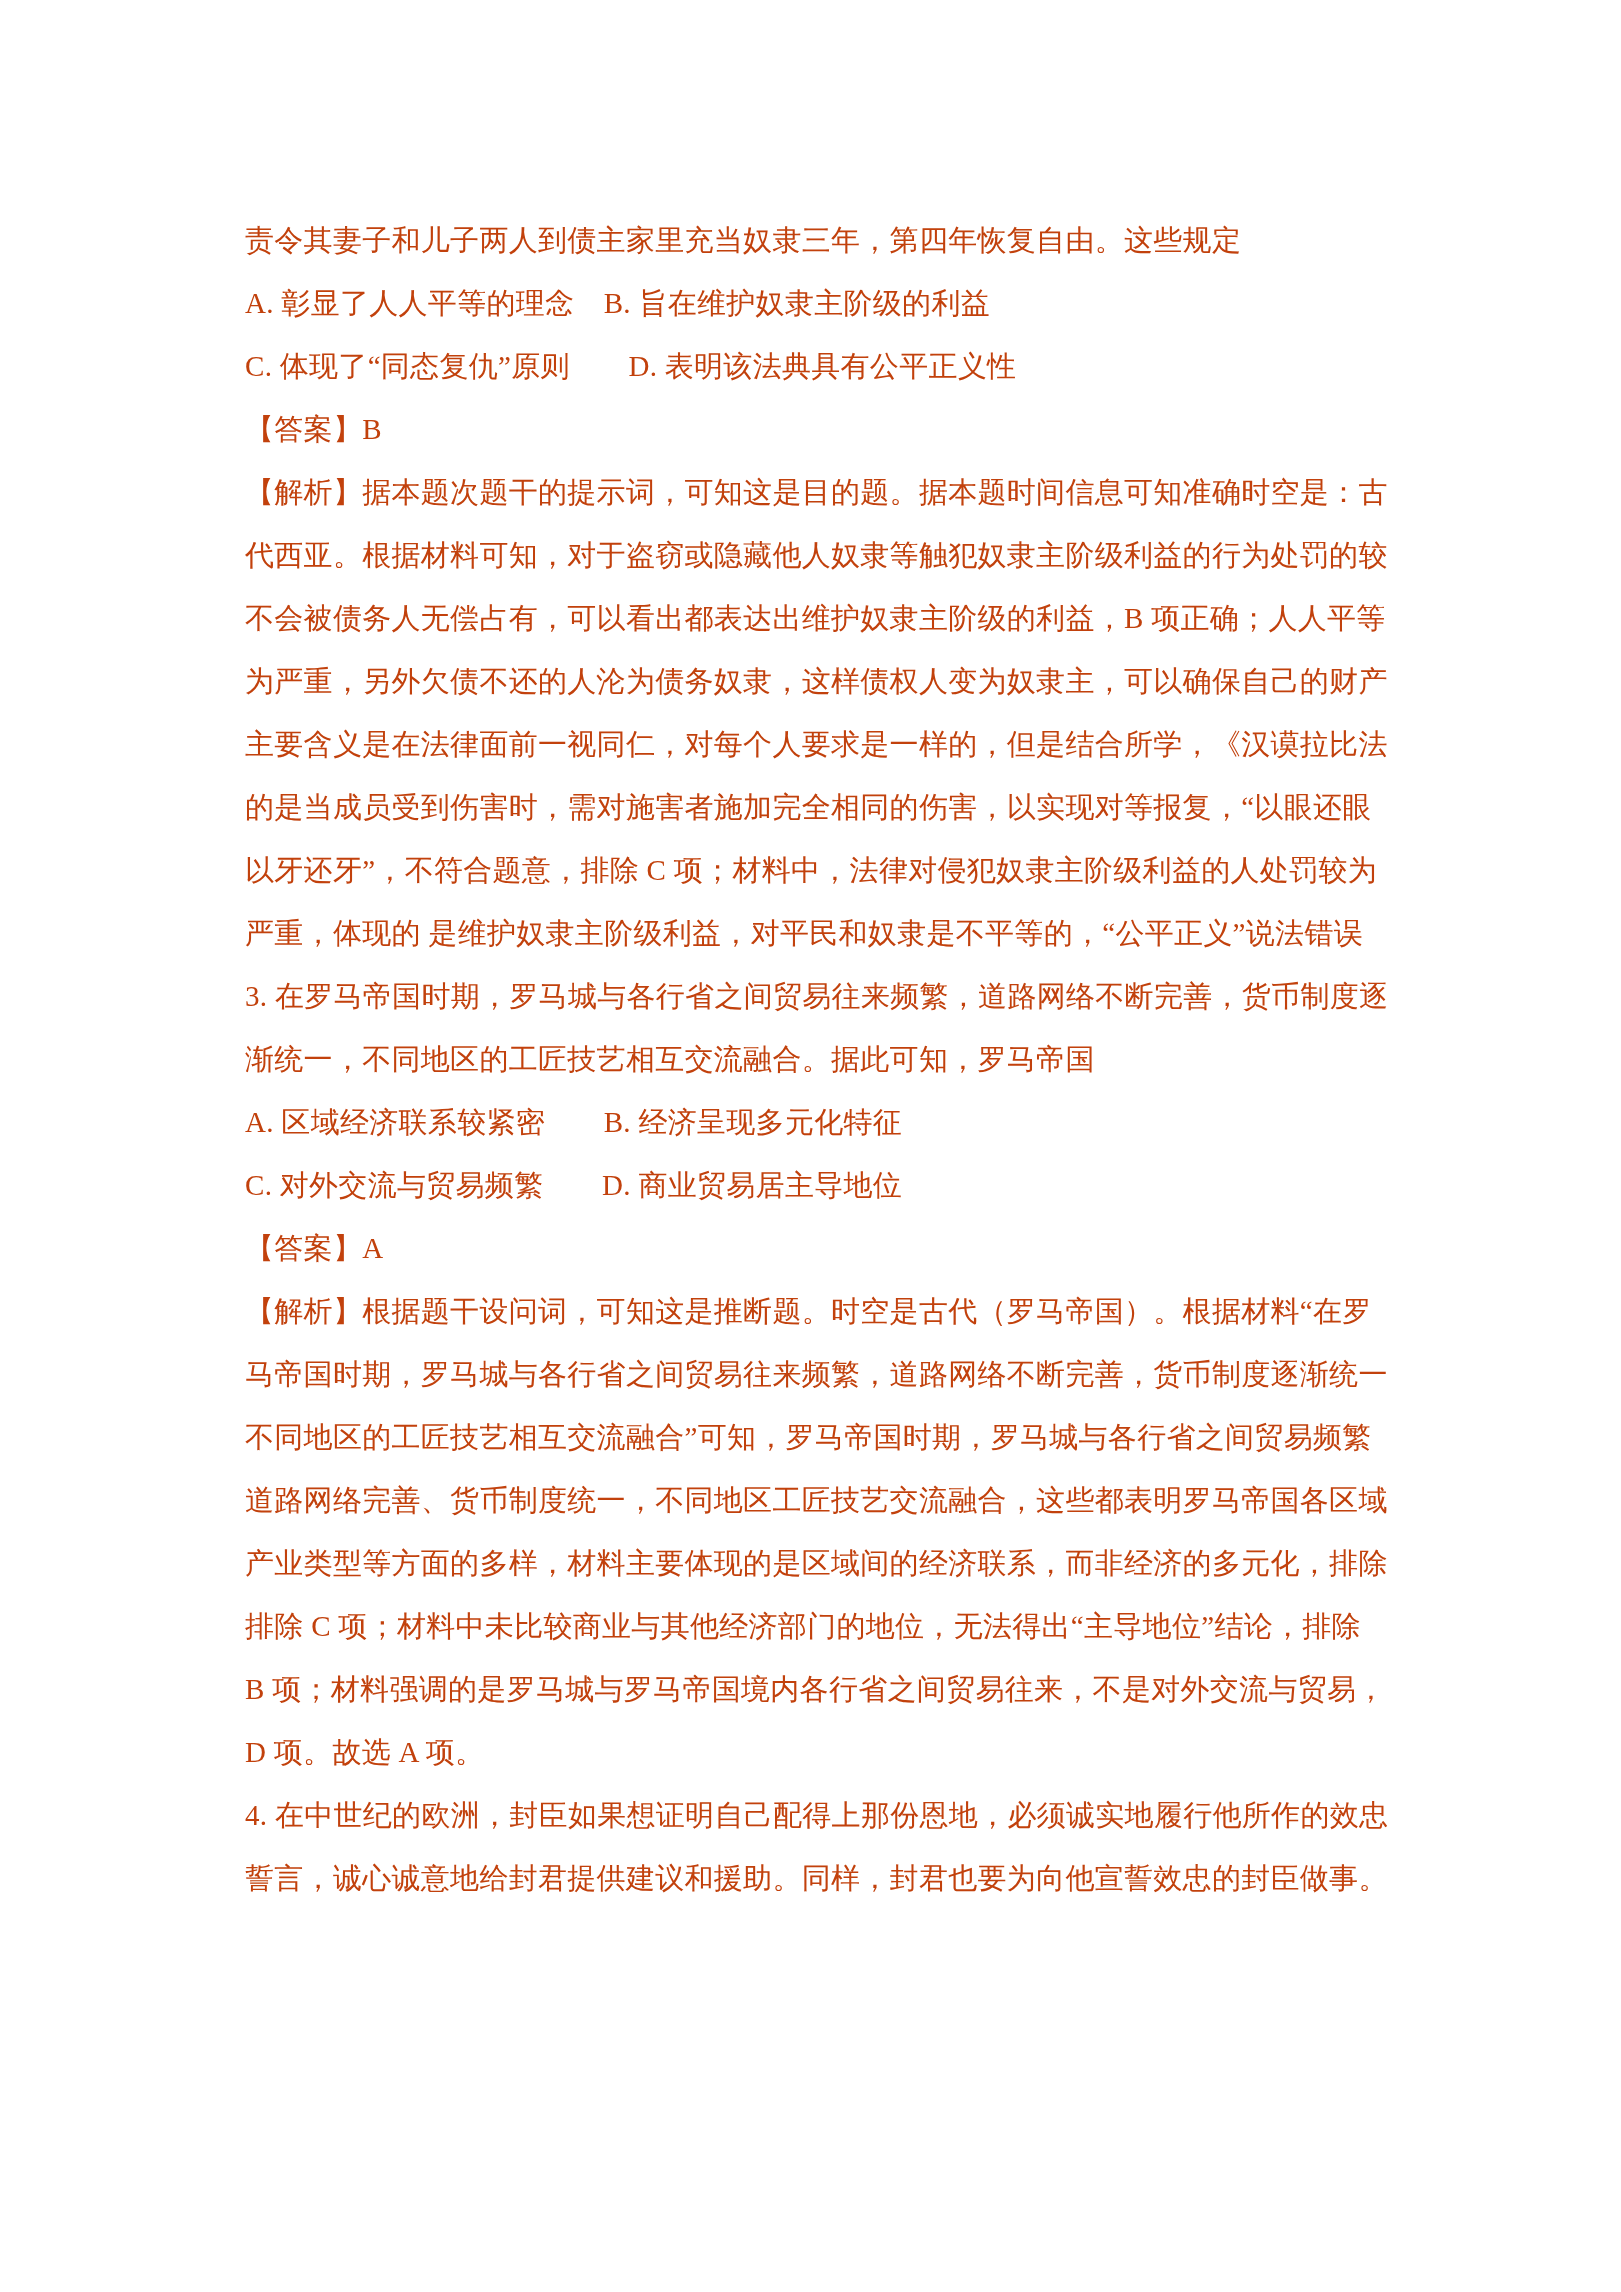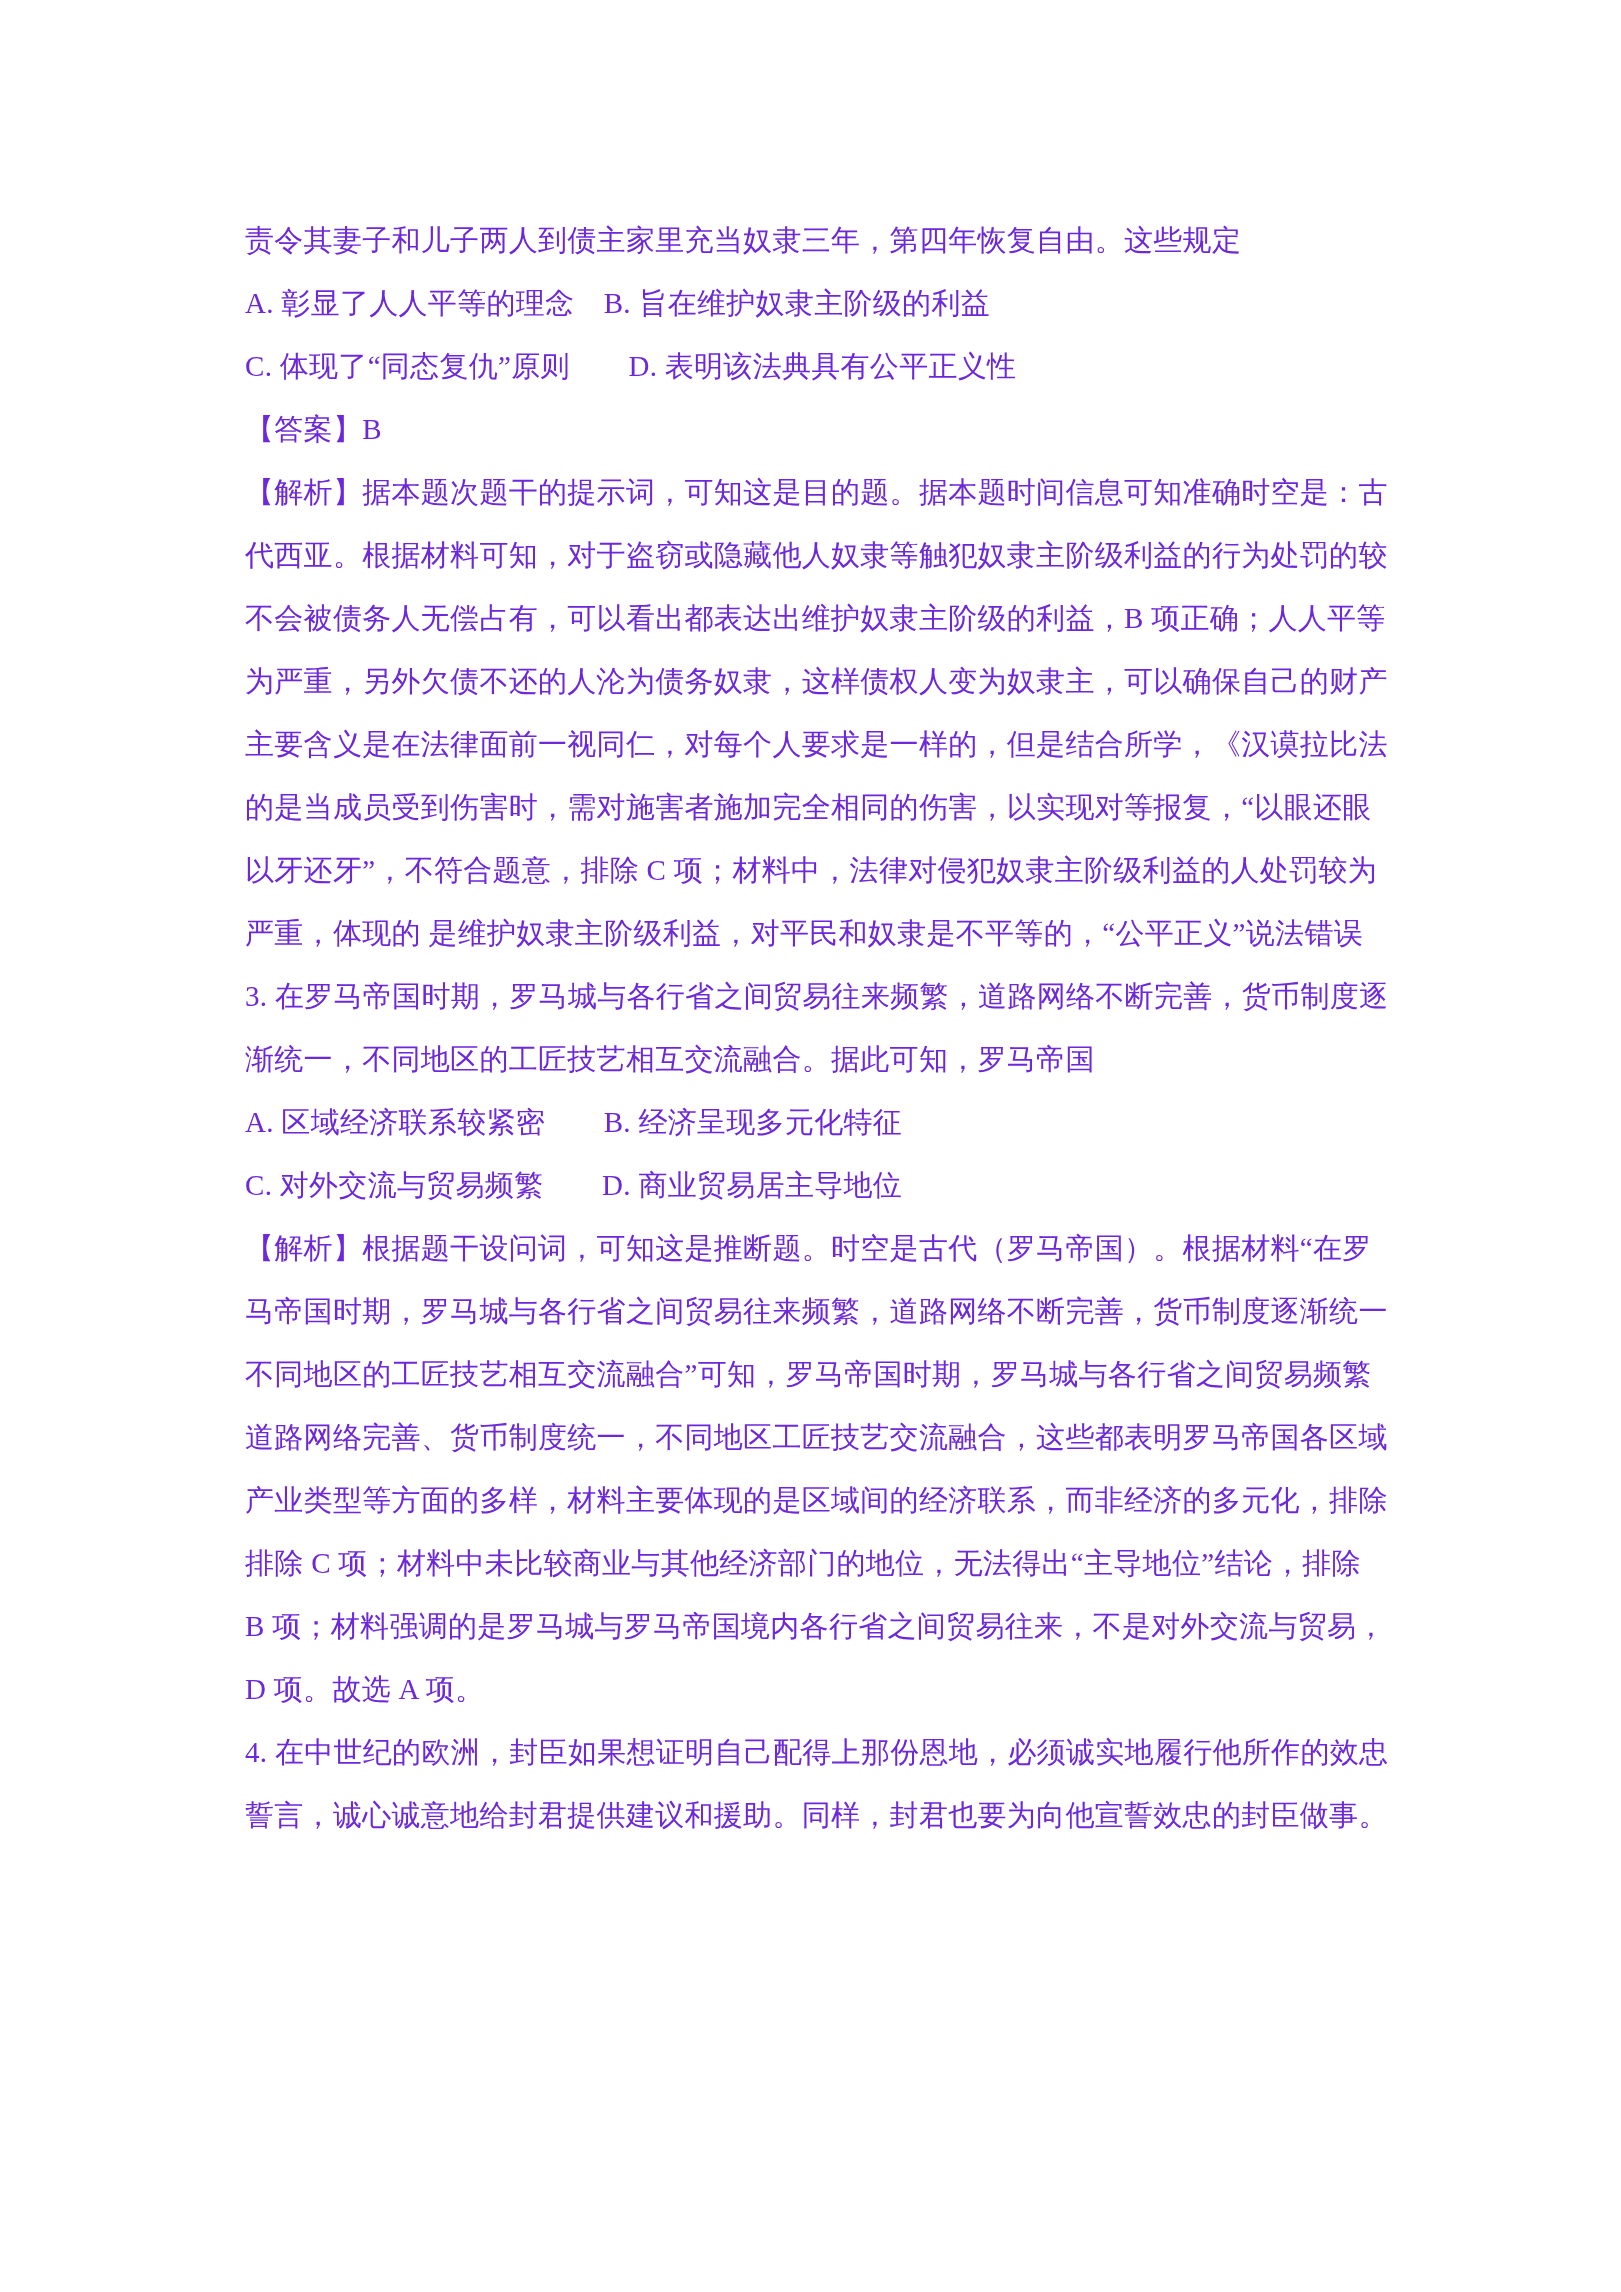--- a/index.html
+++ b/index.html
@@ -7,21 +7,21 @@
     padding: 0;
     background: #ffffff;
   }
   .page {
     position: relative;
     width: 1621px;
     height: 2051px;
     background: #ffffff;
     overflow: hidden;
     font-family: "Liberation Serif", "DejaVu Serif", serif;
-    color: #6d28d9;
+    color: #c2410c;
   }
   .content {
     position: absolute;
     left: 245px;
     top: 209px;
     width: 1137px;
   }
   section {
     margin: 0;
     padding: 0;
@@ -61,20 +61,23 @@
       </section>
       <section>
         <div class="line">3. 在罗马帝国时期，罗马城与各行省之间贸易往来频繁，道路网络不断完善，货币制度逐</div>
         <div class="line">渐统一，不同地区的工匠技艺相互交流融合。据此可知，罗马帝国</div>
       </section>
       <section>
         <div class="line">A. 区域经济联系较紧密　　B. 经济呈现多元化特征</div>
         <div class="line">C. 对外交流与贸易频繁　　D. 商业贸易居主导地位</div>
       </section>
       <section>
+        <div class="line">【答案】A</div>
+      </section>
+      <section>
         <div class="line">【解析】根据题干设问词，可知这是推断题。时空是古代（罗马帝国）。根据材料“在罗</div>
         <div class="line">马帝国时期，罗马城与各行省之间贸易往来频繁，道路网络不断完善，货币制度逐渐统一</div>
         <div class="line">不同地区的工匠技艺相互交流融合”可知，罗马帝国时期，罗马城与各行省之间贸易频繁</div>
         <div class="line">道路网络完善、货币制度统一，不同地区工匠技艺交流融合，这些都表明罗马帝国各区域</div>
         <div class="line">产业类型等方面的多样，材料主要体现的是区域间的经济联系，而非经济的多元化，排除</div>
         <div class="line">排除 C 项；材料中未比较商业与其他经济部门的地位，无法得出“主导地位”结论，排除</div>
         <div class="line">B 项；材料强调的是罗马城与罗马帝国境内各行省之间贸易往来，不是对外交流与贸易，</div>
         <div class="line">D 项。故选 A 项。</div>
       </section>
       <section>

